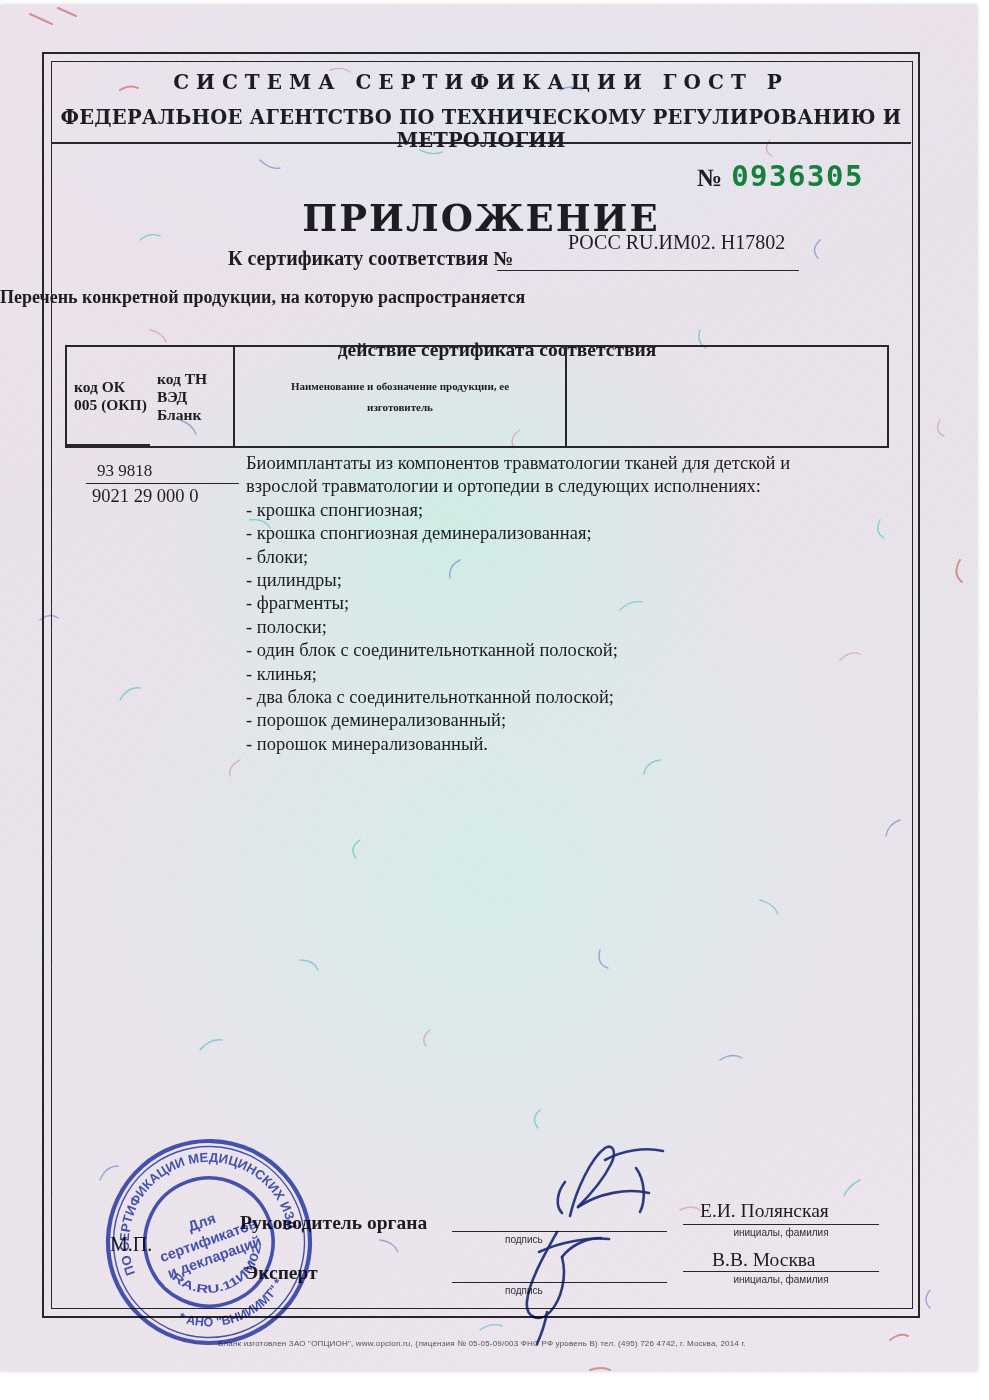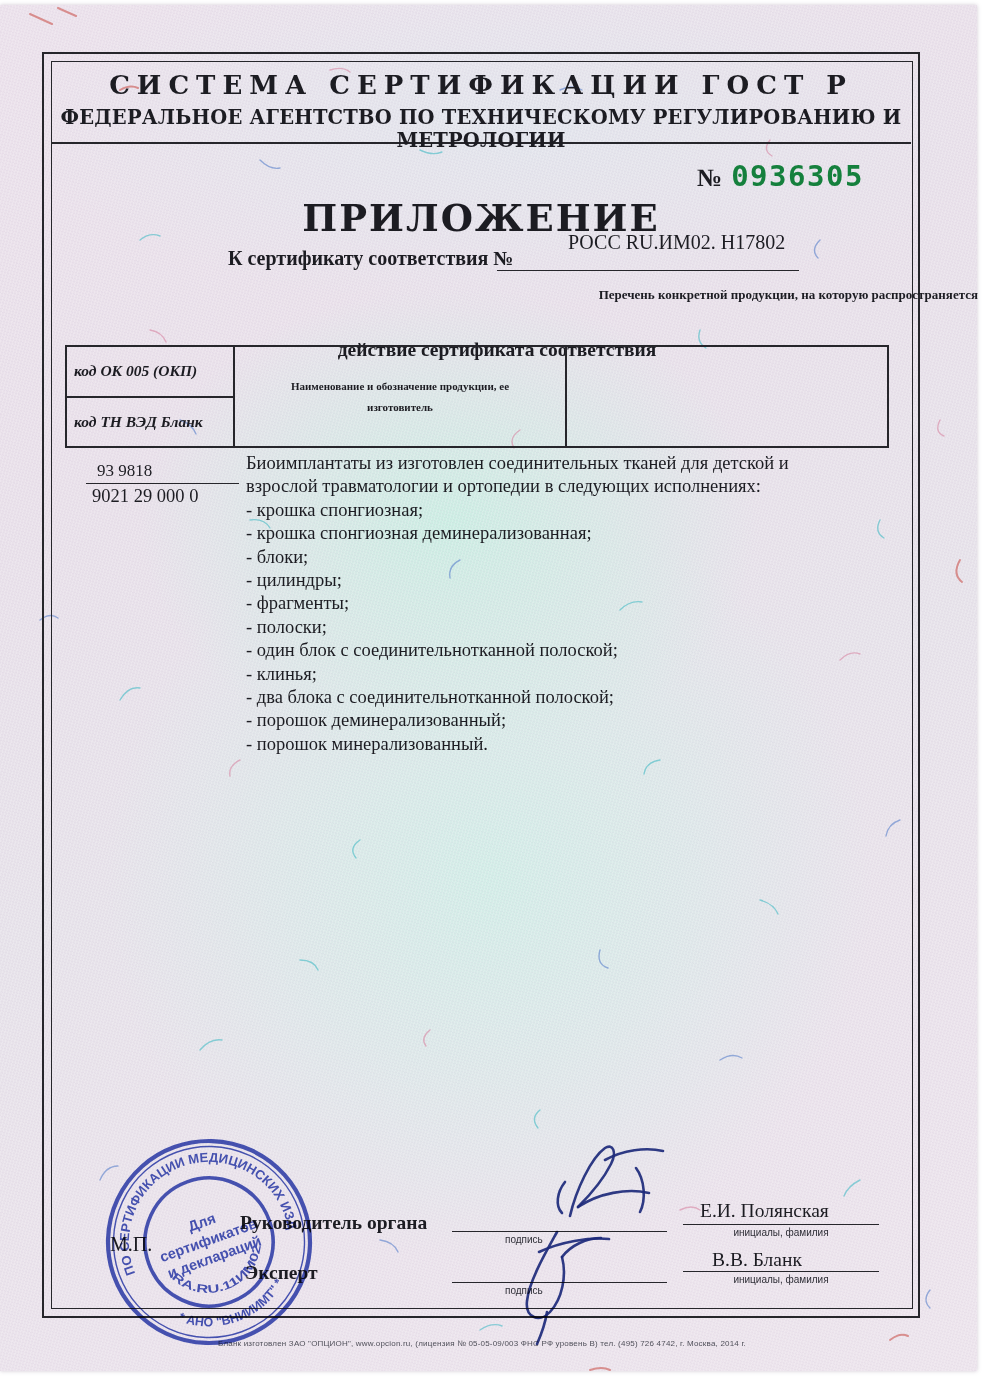--- a/index.html
+++ b/index.html
@@ -18,37 +18,37 @@
       repeating-linear-gradient(105deg, rgba(255,255,255,.3) 0 1px, rgba(0,0,0,0) 1px 3px),
       repeating-linear-gradient(15deg, rgba(186,168,198,.14) 0 1px, rgba(0,0,0,0) 1px 3px);}
   svg.fibers{position:absolute;left:0;top:0;z-index:2;pointer-events:none;}
   
   .b-outer{position:absolute;left:42px;top:52px;width:874px;height:1262px;border:2.5px solid #26262b;z-index:5;}
   .b-inner{position:absolute;left:51px;top:61px;width:860px;height:1246px;border:1.6px solid #26262b;z-index:5;}
   .hdr-box{position:absolute;left:51px;top:61px;width:860px;height:81px;border-bottom:2.2px solid #26262b;z-index:5;}
   .abs{position:absolute;z-index:6;}
   
   .hdr1{left:51px;top:70px;width:860px;text-align:center;font-family:"DejaVu Serif",serif;
-        font-weight:bold;font-size:26px;letter-spacing:7px;}
+        font-weight:bold;font-size:20px;letter-spacing:7px;}
   .hdr2{left:51px;top:106px;width:860px;text-align:center;font-family:"DejaVu Serif",serif;
         font-weight:bold;font-size:19.5px;letter-spacing:.2px;}
   .numrow{left:697px;top:159px;display:flex;align-items:baseline;gap:9px;}
   .numrow .no{font-size:25px;font-weight:bold;}
   .numrow .digits{font-family:"DejaVu Sans Mono",monospace;font-weight:bold;font-size:29px;
         letter-spacing:1.5px;color:#15803d;}
   .title{left:0;top:196px;width:962px;text-align:center;font-family:"DejaVu Serif",serif;
         font-weight:bold;font-size:37px;letter-spacing:2px;}
   .ross{left:568px;top:231px;font-size:20px;}
   .certlbl{left:228px;top:247px;font-weight:bold;font-size:20px;}
   .certline{left:497px;top:270px;width:302px;height:0;border-top:1.6px solid #26262b;}
-  .sub1{left:16px;top:287px;width:962px;text-align:right;font-weight:bold;font-size:13px;}
+  .sub1{left:0;top:287px;width:962px;text-align:left;font-weight:bold;font-size:18px;}
   .sub2{left:16px;top:315px;width:962px;text-align:center;font-weight:bold;font-size:19.5px;margin-top:24px;}
   
   .tbl{left:65px;top:345px;width:820px;height:99px;border:2px solid #26262b;display:flex;z-index:6;position:absolute;}
-  .tbl .c1{width:166px;border-right:2px solid #26262b;display:flex;flex-direction:column;font-style:italic;}
+  .tbl .c1{width:166px;border-right:2px solid #26262b;display:flex;flex-direction:row;}
   .tbl .c1 .r1,.tbl .c1 .r2{flex:1;display:flex;align-items:center;padding-left:7px;font-weight:bold;font-size:15.5px;}
   .tbl .c1 .r1{border-bottom:2px solid #26262b;}
   .tbl .c2{width:330px;border-right:2px solid #26262b;display:flex;align-items:center;justify-content:center;}
   .tbl .c2 span{width:255px;text-align:center;font-weight:bold;font-size:11px;line-height:21px;}
   .tbl .c3{flex:1;display:flex;align-items:center;justify-content:center;}
   .tbl .c3 span{width:278px;text-align:center;font-weight:bold;font-size:15.5px;line-height:21px;}
   
   .okp{left:97px;top:461px;font-size:17px;}
   .codeline{left:86px;top:483px;width:153px;height:0;border-top:1.7px solid #26262b;}
   .tnved{left:92px;top:486px;font-size:18.5px;}
@@ -164,21 +164,21 @@
   <div class="c2">
     <span>Наименование и обозначение продукции, ее изготовитель</span>
   </div>
 </div>
 
 <div class="abs okp">93 9818</div>
 <div class="abs codeline"></div>
 <div class="abs tnved">9021 29 000 0</div>
 
 <div class="abs prod">
-  <div>Биоимплантаты из изготовлен соединительных тканей для детской  и</div>
+  <div>Биоимплантаты из компонентов травматологии тканей для детской  и</div>
   <div>взрослой травматологии и ортопедии в следующих исполнениях:</div>
   <div>- крошка спонгиозная;</div>
   <div>- крошка спонгиозная деминерализованная;</div>
   <div>- блоки;</div>
   <div>- цилиндры;</div>
   <div>- фрагменты;</div>
   <div>- полоски;</div>
   <div>- один блок с соединительнотканной полоской;</div>
   <div>- клинья;</div>
   <div>- два блока с соединительнотканной полоской;</div>
@@ -189,21 +189,21 @@
 <div class="abs mp">М.П.</div>
 <div class="abs role1">Руководитель органа</div>
 <div class="abs sigline1"></div>
 <div class="abs cap capS1">подпись</div>
 <div class="abs name1">Е.И. Полянская</div>
 <div class="abs nameline1"></div>
 <div class="abs cap capN1">инициалы, фамилия</div>
 <div class="abs role2">Эксперт</div>
 <div class="abs sigline2"></div>
 <div class="abs cap capS2">подпись</div>
-<div class="abs name2">В.В. Бланк</div>
+<div class="abs name2">В.В. Москва</div>
 <div class="abs nameline2"></div>
 <div class="abs cap capN2">инициалы, фамилия</div>
 
 <div class="abs footer">Бланк изготовлен ЗАО "ОПЦИОН", www.opcion.ru, (лицензия № 05-05-09/003 ФНС РФ уровень В) тел. (495) 726 4742, г. Москва, 2014 г.</div>
 
 <svg class="stamp" width="240" height="240" viewBox="0 0 240 240">
   <g transform="translate(120,120) rotate(-20)" stroke="#2b3db2" fill="none">
     <circle r="101" stroke-width="4.2"></circle>
     <circle r="95.5" stroke-width="1.4"></circle>
     <circle r="64" stroke-width="3.6"></circle>

